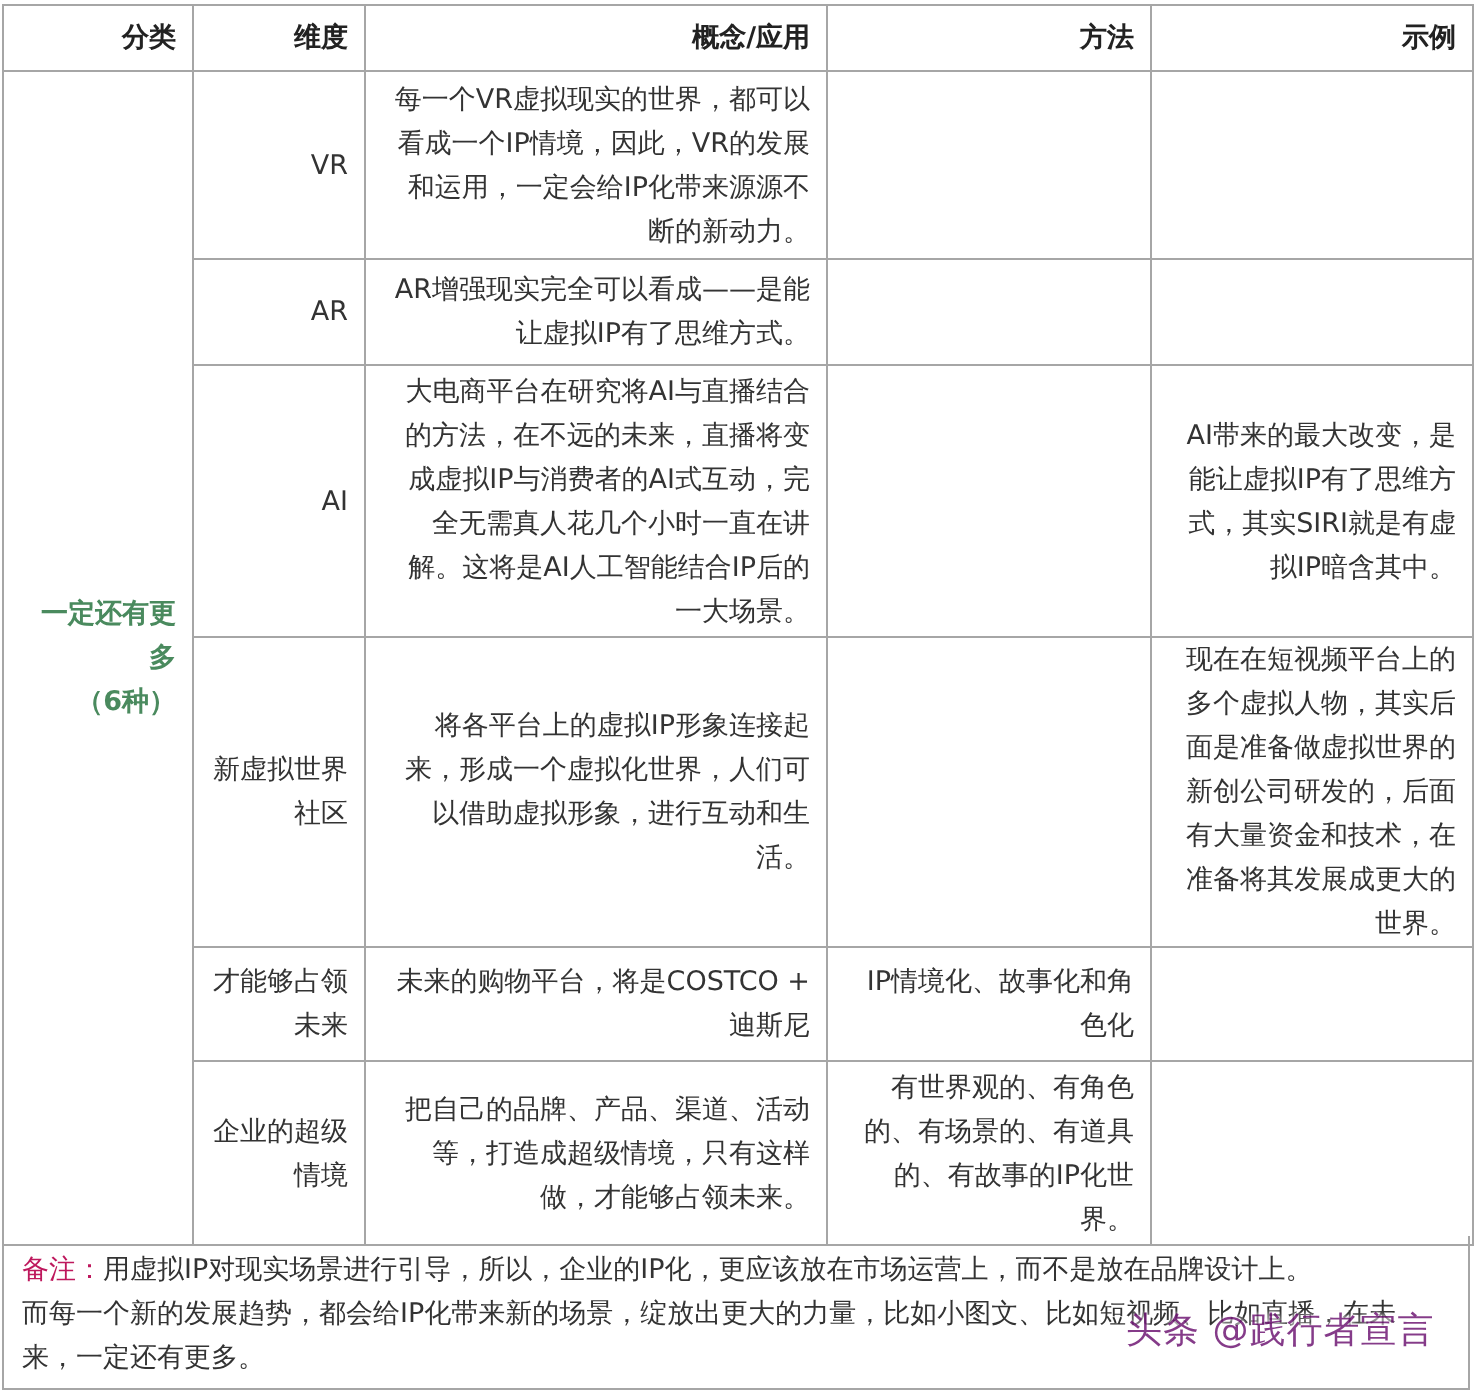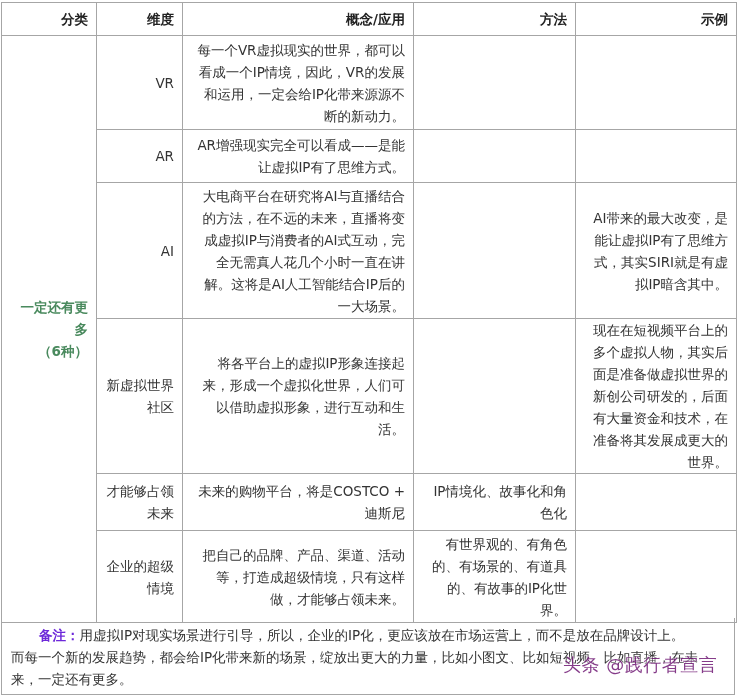--- a/index.html
+++ b/index.html
@@ -11,21 +11,21 @@
                font-size: 13.5px; line-height: 22px; padding: 0 8px; text-align: right;
                word-break: break-all; }
   table.main th { font-weight: bold; color: #222222; height: 32px; padding-left: 10px; }
   .cat { color: #4a8a5e; font-weight: bold; text-align: left; padding-left: 8px; }
   .cat span { display: block; }
   .cat .sub { padding-left: 12px; }
   .dim { padding-left: 9px !important; margin-left: 12px; }
   .note { position: absolute; left: 1px; top: 618px; width: 713px; height: 70px;
           border: 1px solid #a6a6a6; border-top: none; padding: 6px 10px 0 9px;
           font-size: 13.5px; line-height: 22px; color: #333333; }
-  .note .label { color: #6d28d9; font-weight: bold; margin-left: 28px; }
+  .note .label { color: #be185d; font-weight: normal; }
   .watermark { position: absolute; left: 563px; top: 653px; font-size: 18px;
                color: #701a75; opacity: 0.85; letter-spacing: 0.5px;
                text-shadow: 0 0 2px #ffffff, 0 0 2px #ffffff; }
 </style>
 </head>
 <body>
 
 <table class="main">
   <colgroup>
     <col style="width:95px">

